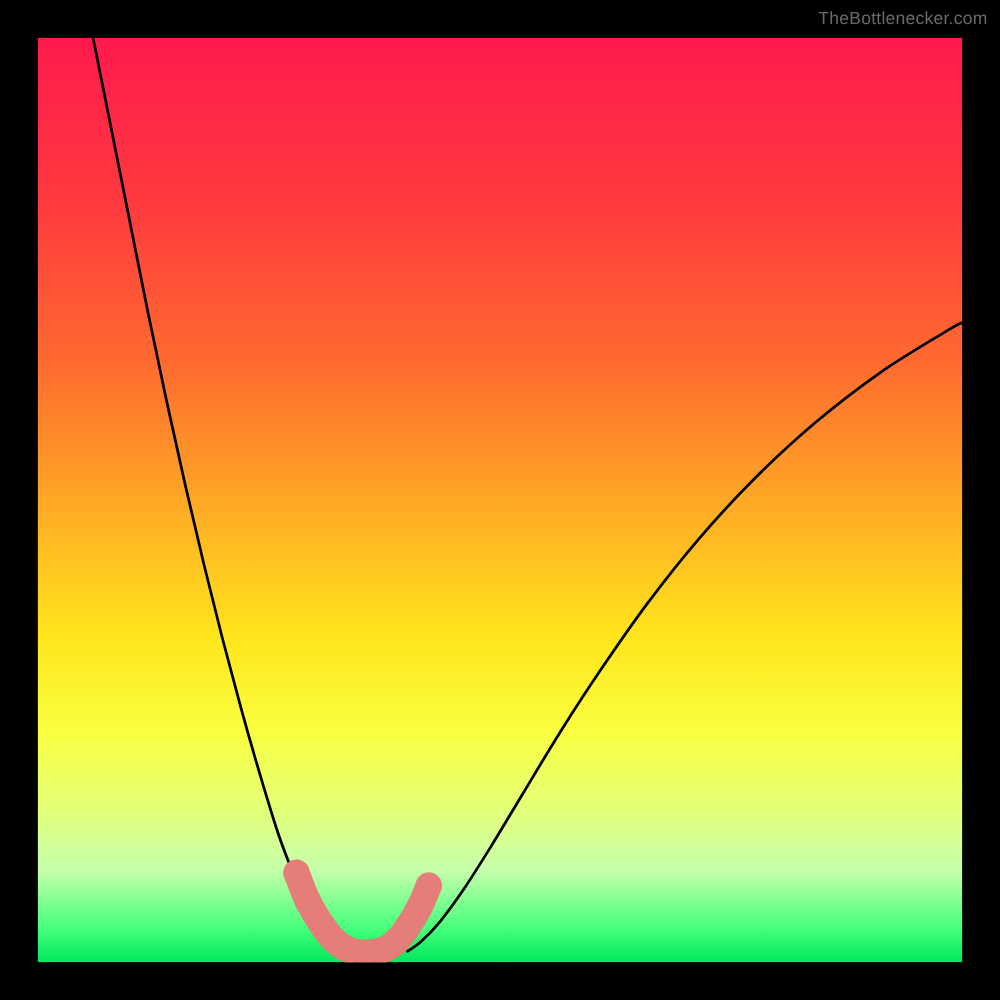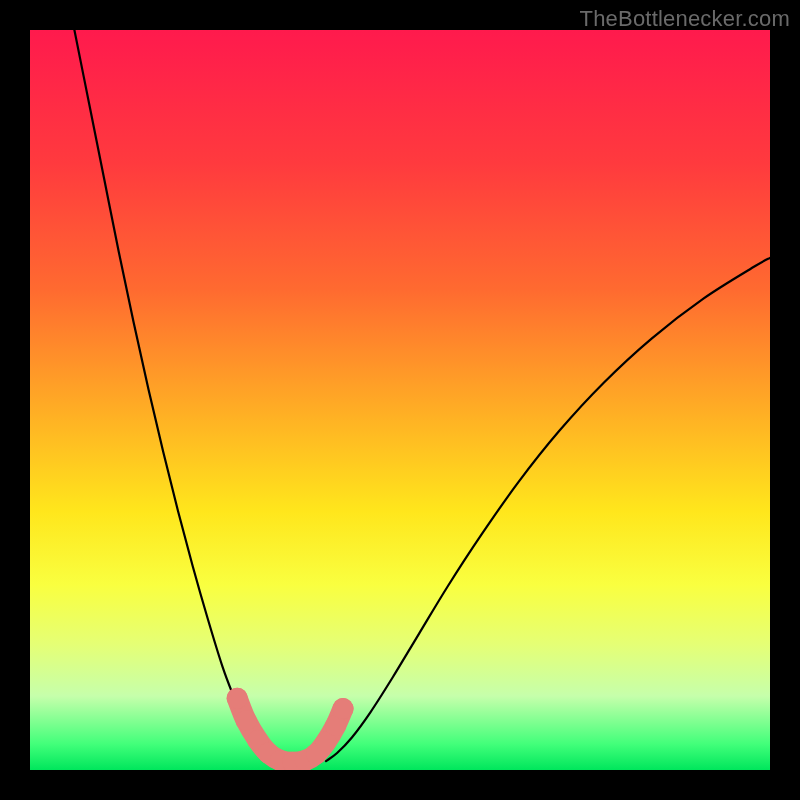--- a/index.html
+++ b/index.html
@@ -25,21 +25,21 @@
     top: 30px;
     width: 740px;
     height: 740px;
     overflow: hidden;
   }
   .watermark {
     position: absolute;
     top: 6px;
     right: 10px;
     color: #6a6a6a;
-    font-size: 22px;
+    font-size: 14px;
     font-weight: 500;
     letter-spacing: 0.2px;
     user-select: none;
   }
   svg {
     display: block;
   }
 </style>
 </head>
 <body>

